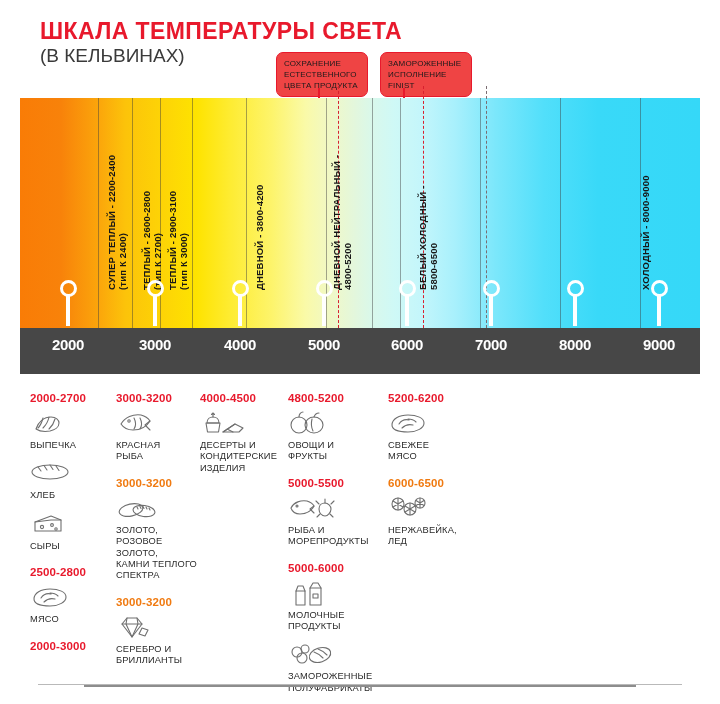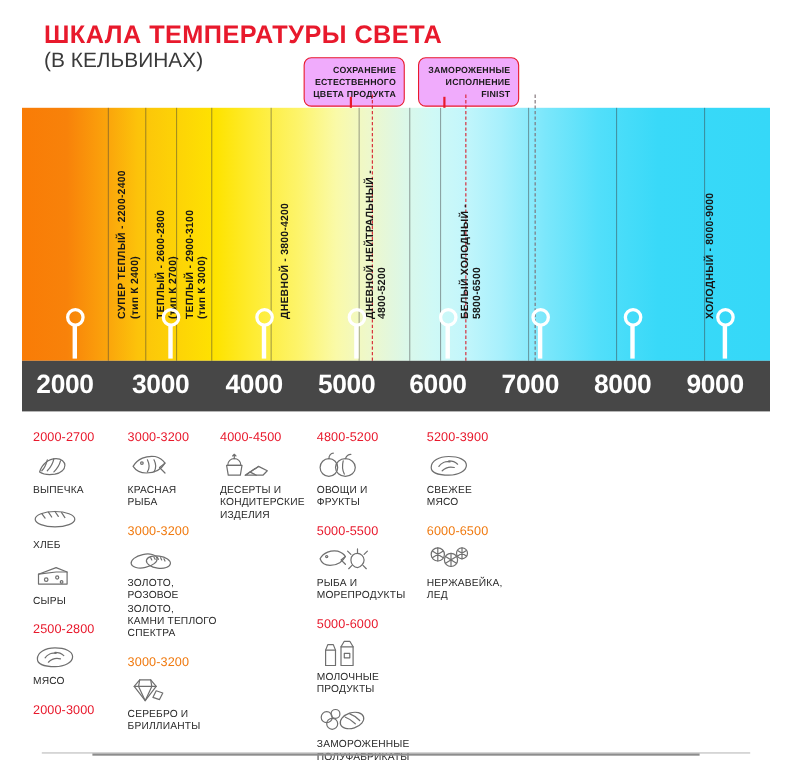--- a/index.html
+++ b/index.html
@@ -20,23 +20,23 @@
   }
   .subtitle{
     position:absolute;left:40px;top:45px;
     font-size:19px;color:#3a3a3a;white-space:nowrap;
   }
 
   
   .callout{
     position:absolute;
     border:1.6px solid #E8192C;border-radius:7px;
-    background:#f0abfc;
-    text-align:right;
-    font-size:8px;font-weight:bold;color:#1a1a1a;
+    background:#ef4444;
+    text-align:left;
+    font-size:8px;font-weight:normal;color:#1a1a1a;
     line-height:11px;
     padding:5px 7px 5px 7px;
     box-sizing:border-box;
     letter-spacing:.2px;
   }
   .callout-stem{
     position:absolute;width:1.6px;background:#E8192C;
   }
 
   
@@ -92,30 +92,30 @@
   }
   .pin .stem{width:3.4px;height:30px;background:#ffffff;margin:-1px auto 0;}
 
   
   .scale{
     position:absolute;left:20px;top:328px;width:680px;height:46px;
     background:#474747;
   }
   .scale .num{
     position:absolute;top:8px;
-    font-size:24px;font-weight:bold;color:#ffffff;
-    text-align:left;width:70px;margin-left:-35px;
+    font-size:15px;font-weight:bold;color:#ffffff;
+    text-align:center;width:70px;margin-left:-35px;
     letter-spacing:-.3px;
   }
 
   
   .legend{position:absolute;left:0;top:392px;width:720px;height:290px;}
   .col{position:absolute;top:0;}
   .range{
-    font-size:11.5px;font-weight:normal;color:#E8192C;
+    font-size:11.5px;font-weight:bold;color:#E8192C;
     margin:0 0 6px 0;letter-spacing:.1px;white-space:nowrap;
   }
   .range.orange{color:#F07A10;}
   .item{margin-bottom:9px;}
   .item .ic{height:30px;display:block;}
   .item .cap{
     font-size:9.3px;color:#2b2b2b;line-height:11.4px;
     letter-spacing:.15px;text-transform:uppercase;
   }
   .blk{margin-bottom:14px;}
@@ -447,21 +447,21 @@
               </div>
               <div class="cap">
                 <div>ЗАМОРОЖЕННЫЕ</div>
                 <div>ПОЛУФАБРИКАТЫ</div>
               </div>
             </div>
           </div>
         </div>
         <div class="col" style="left: 388px; width: 88px;">
           <div class="blk">
-            <div class="range">5200-3900</div>
+            <div class="range">5200-6200</div>
             <div class="item">
               <div class="ic">
                 <svg width="40" height="26" viewBox="0 0 40 26" fill="none" stroke="#6f6f6f" stroke-width="1.1" stroke-linecap="round" stroke-linejoin="round">
                   <path d="M4 15c0-6 7-10 16-10s16 3 16 8-7 9-16 9S4 20 4 15z"></path>
                   <path d="M11 14c2-3 6-5 10-4M14 18c3-3 7-4 11-3M20 9c3 0 6 1 8 3"></path>
                 </svg>
               </div>
               <div class="cap">
                 <div>СВЕЖЕЕ</div>
                 <div>МЯСО</div>

